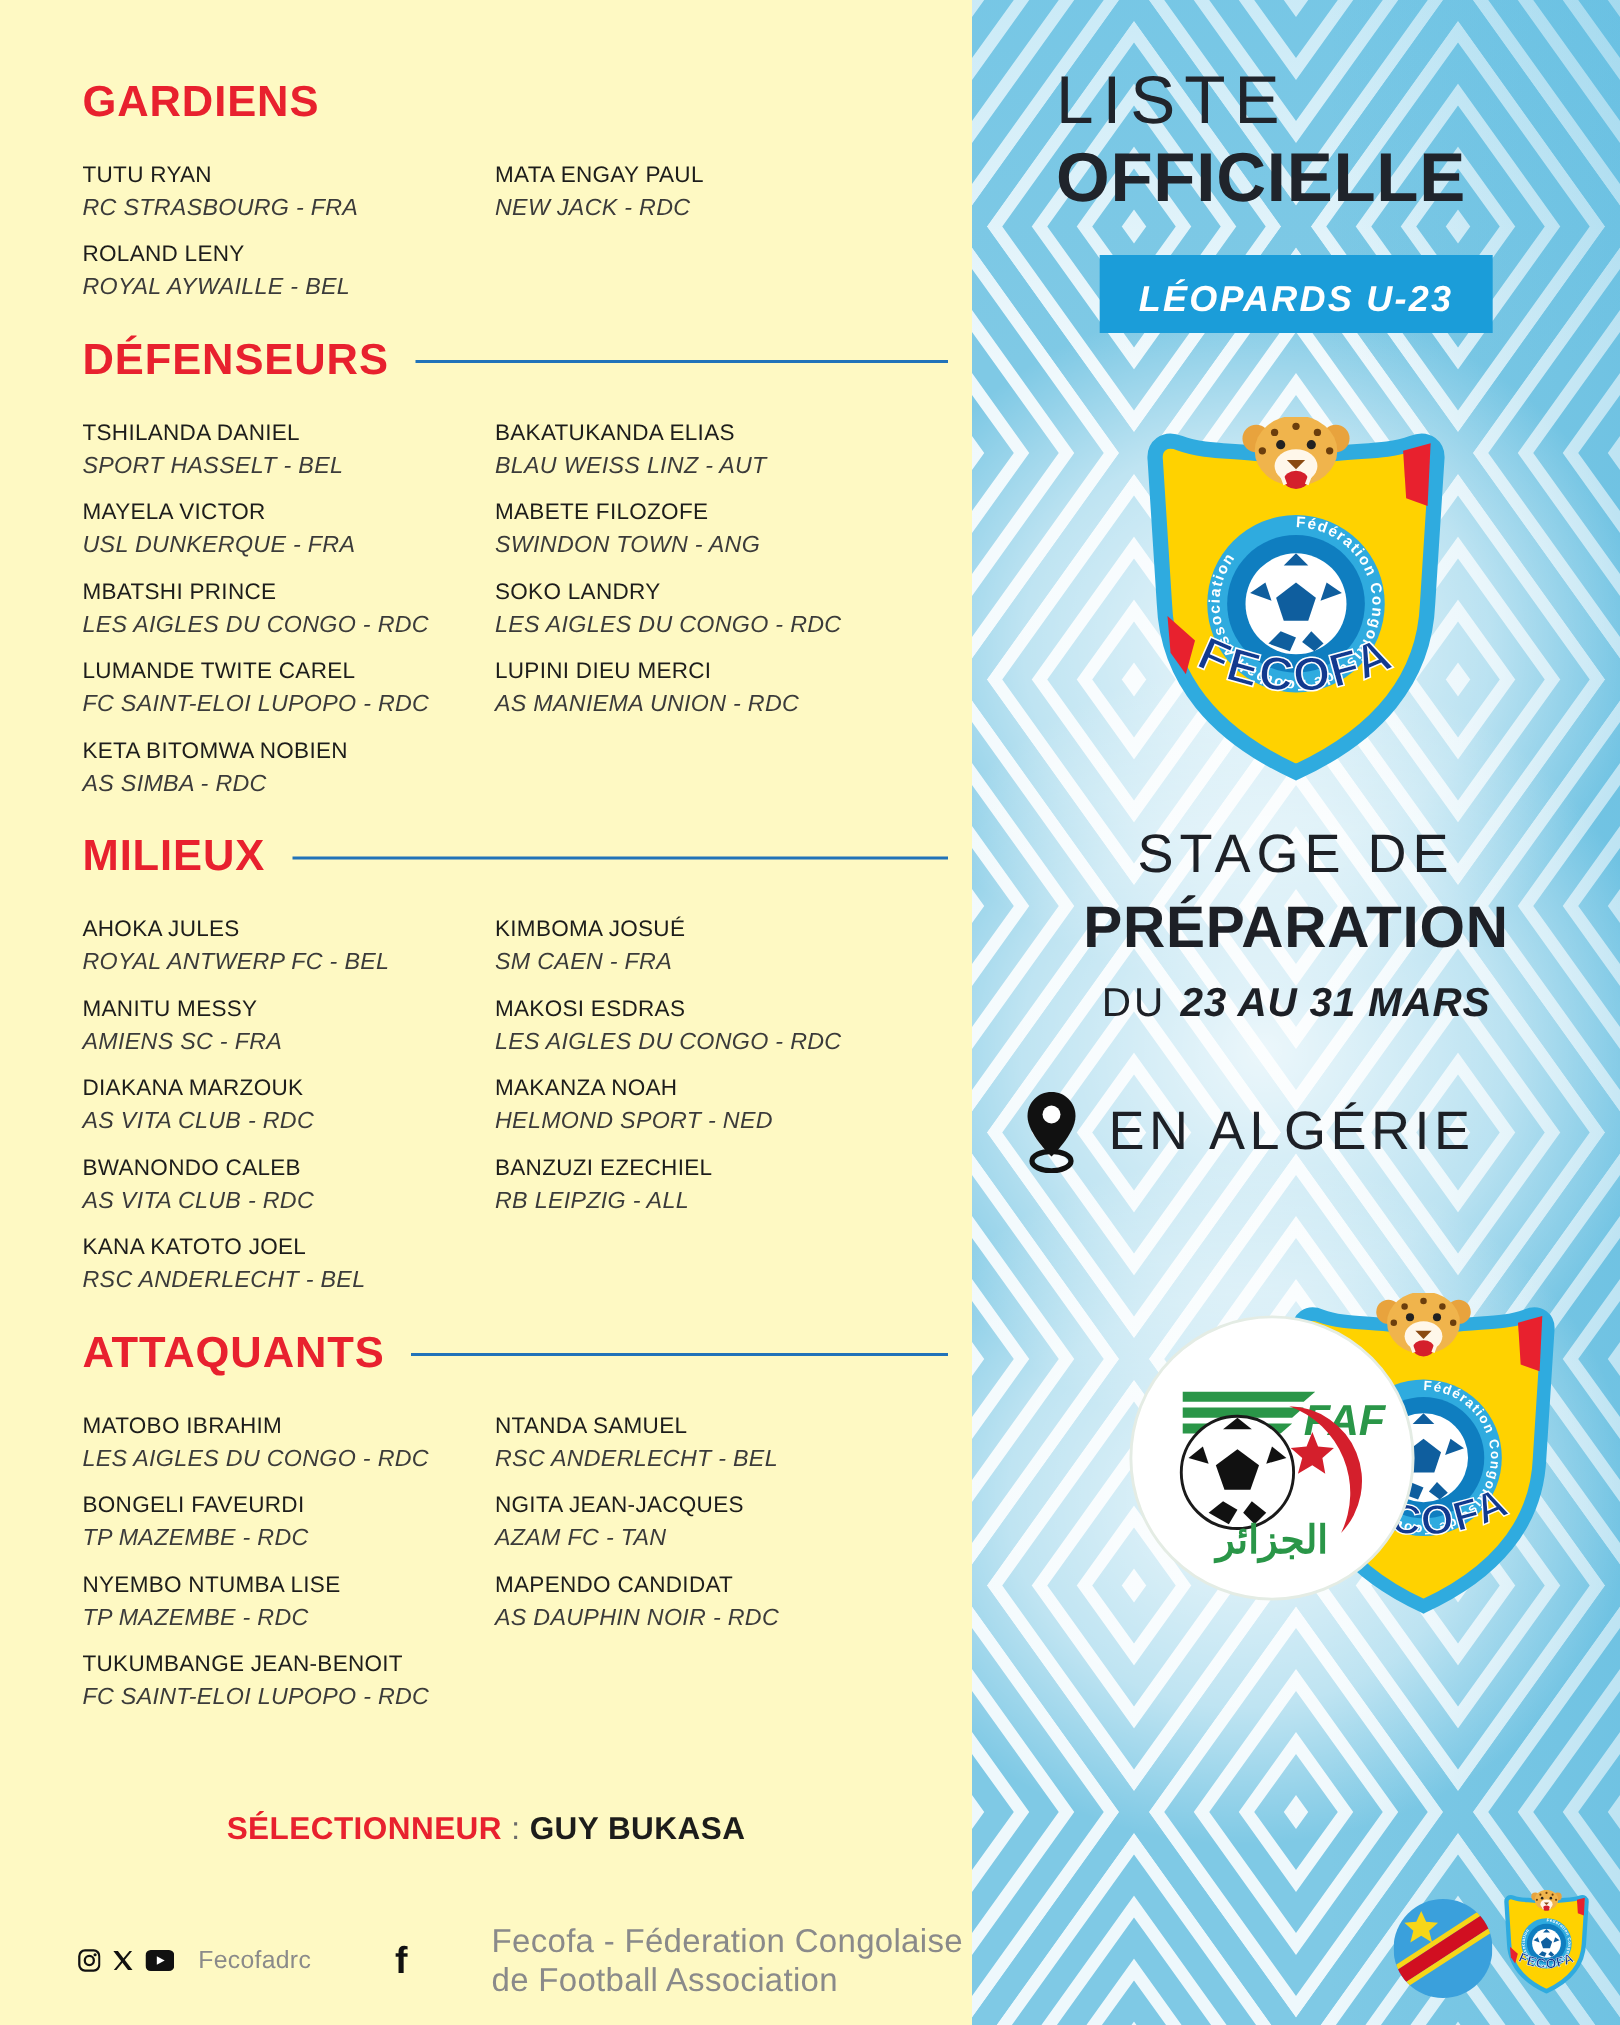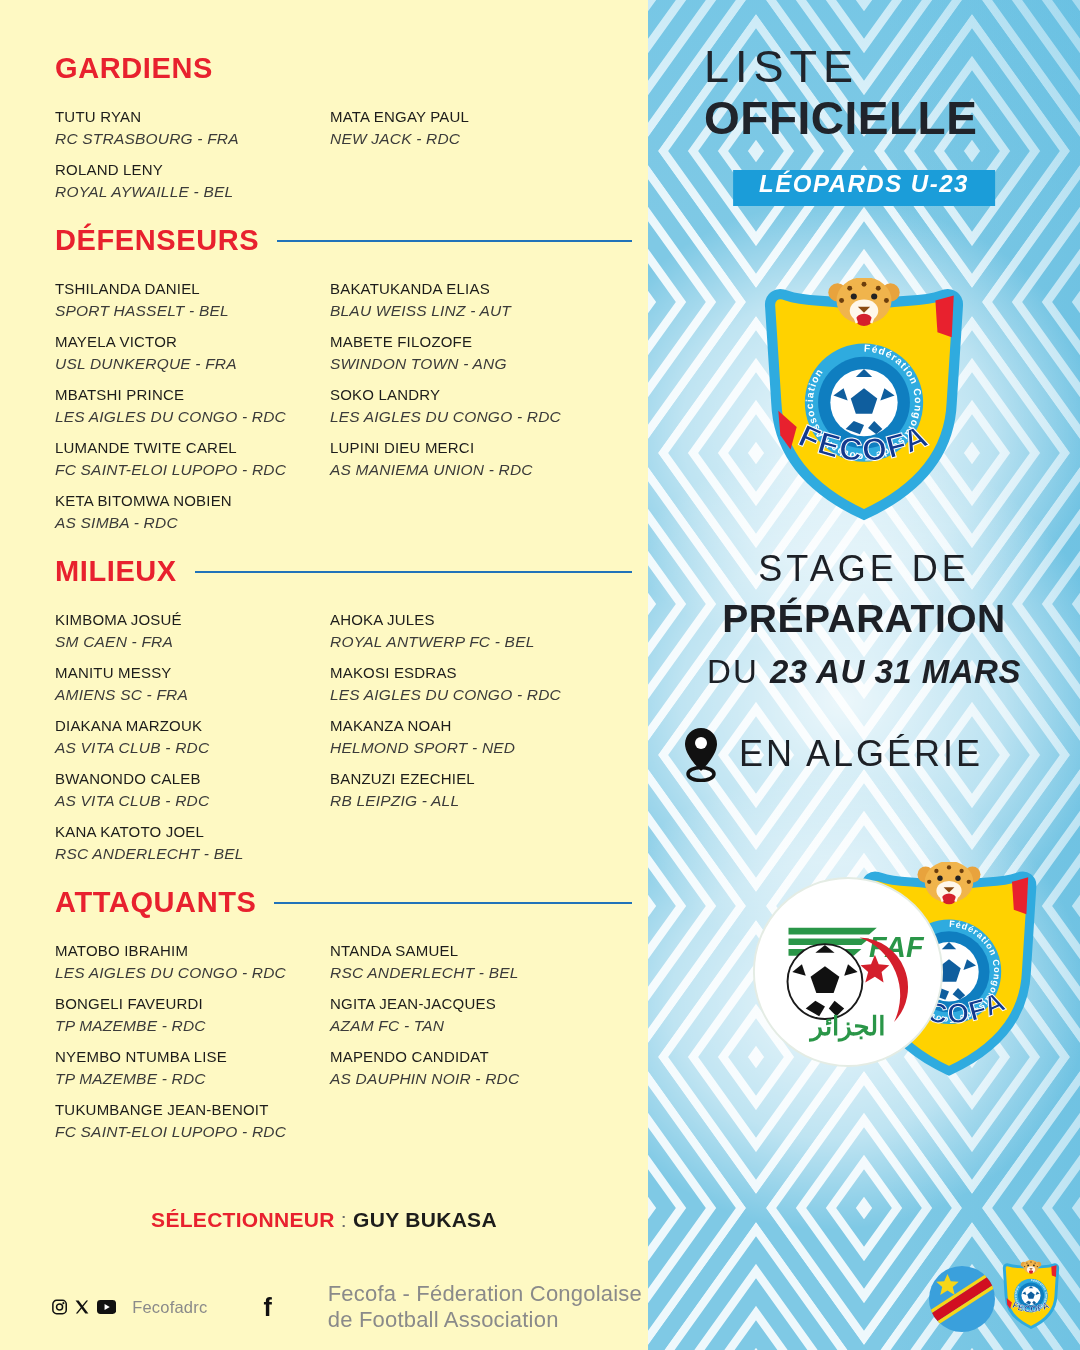--- a/index.html
+++ b/index.html
@@ -30,26 +30,26 @@
   .f-handle { margin-left:16px; font-size:16.5px; color:#8a8a8a; letter-spacing:0.2px; }
   .f-fb { margin-left:56px; font-size:25px; font-weight:700; color:#111; line-height:20px; }
   .f-page { margin-left:56px; font-size:22px; color:#8a8a8a; letter-spacing:0.2px; }
 
   
   .right-panel { position:absolute; left:648px; top:0; width:432px; height:1350px; overflow:hidden; }
   .pattern-svg { position:absolute; left:0; top:0; }
   .rp-title { position:absolute; left:56px; top:42px; color:#20242b; }
   .rp-liste { font-size:45px; font-weight:300; letter-spacing:6px; line-height:50px; }
   .rp-officielle { font-size:46px; font-weight:800; letter-spacing:0.5px; line-height:52px; }
-  .rp-badge { position:absolute; left:50%; transform:translateX(-50%); top:170px; background:#1b9dd9; color:#ffffff; font-size:24px; font-style:italic; font-weight:600; letter-spacing:1.5px; padding:0 26px 8px; white-space:nowrap; }
+  .rp-badge { position:absolute; left:50%; transform:translateX(-50%); top:170px; background:#1b9dd9; color:#ffffff; font-size:24px; font-style:italic; font-weight:600; letter-spacing:1.5px; padding:16px 26px 8px; white-space:nowrap; }
   .rp-fecofa-main { position:absolute; left:50%; transform:translateX(-50%); top:278px; }
   .rp-stage { position:absolute; left:0; top:548px; width:432px; text-align:center; color:#1d2026; }
   .st1 { font-size:36px; font-weight:300; letter-spacing:4px; }
   .st2 { font-size:39px; font-weight:800; letter-spacing:0.5px; margin-top:7px; }
-  .st3 { font-size:33px; margin-top:12px; }
+  .st3 { font-size:27px; margin-top:12px; }
   .st3 .du { font-weight:300; letter-spacing:2px; }
   .st3 .dates { font-weight:800; font-style:italic; letter-spacing:0.5px; }
   .rp-location { position:absolute; left:0; top:726px; width:368px; display:flex; align-items:center; justify-content:center; gap:18px; color:#1d2026; }
   .loc-text { font-size:36px; font-weight:300; letter-spacing:3px; }
   .rp-logos { position:absolute; left:0; top:862px; width:432px; height:215px; }
   .alg-logo { position:absolute; left:104px; top:14px; z-index:2; }
   .fec-logo2 { position:absolute; left:211px; top:0; z-index:1; }
   .rp-corner { position:absolute; left:0; top:1258px; width:432px; height:80px; }
   .drc-flag { position:absolute; left:281px; top:8px; }
   .fec-small { position:absolute; left:354px; top:2px; }
@@ -229,26 +229,26 @@
             </div>
           </div>
         </section>
         <section class="roster-section">
           <div class="sec-head">
             <h2 class="sec-title">MILIEUX</h2>
             <div class="sec-line"></div>
           </div>
           <div class="players">
             <div class="player">
+              <span class="p-name">AHOKA JULES</span>
+              <span class="p-club">ROYAL ANTWERP FC - BEL</span>
+            </div>
+            <div class="player">
               <span class="p-name">KIMBOMA JOSUÉ</span>
               <span class="p-club">SM CAEN - FRA</span>
-            </div>
-            <div class="player">
-              <span class="p-name">AHOKA JULES</span>
-              <span class="p-club">ROYAL ANTWERP FC - BEL</span>
             </div>
             <div class="player">
               <span class="p-name">MANITU MESSY</span>
               <span class="p-club">AMIENS SC - FRA</span>
             </div>
             <div class="player">
               <span class="p-name">MAKOSI ESDRAS</span>
               <span class="p-club">LES AIGLES DU CONGO - RDC</span>
             </div>
             <div class="player">

